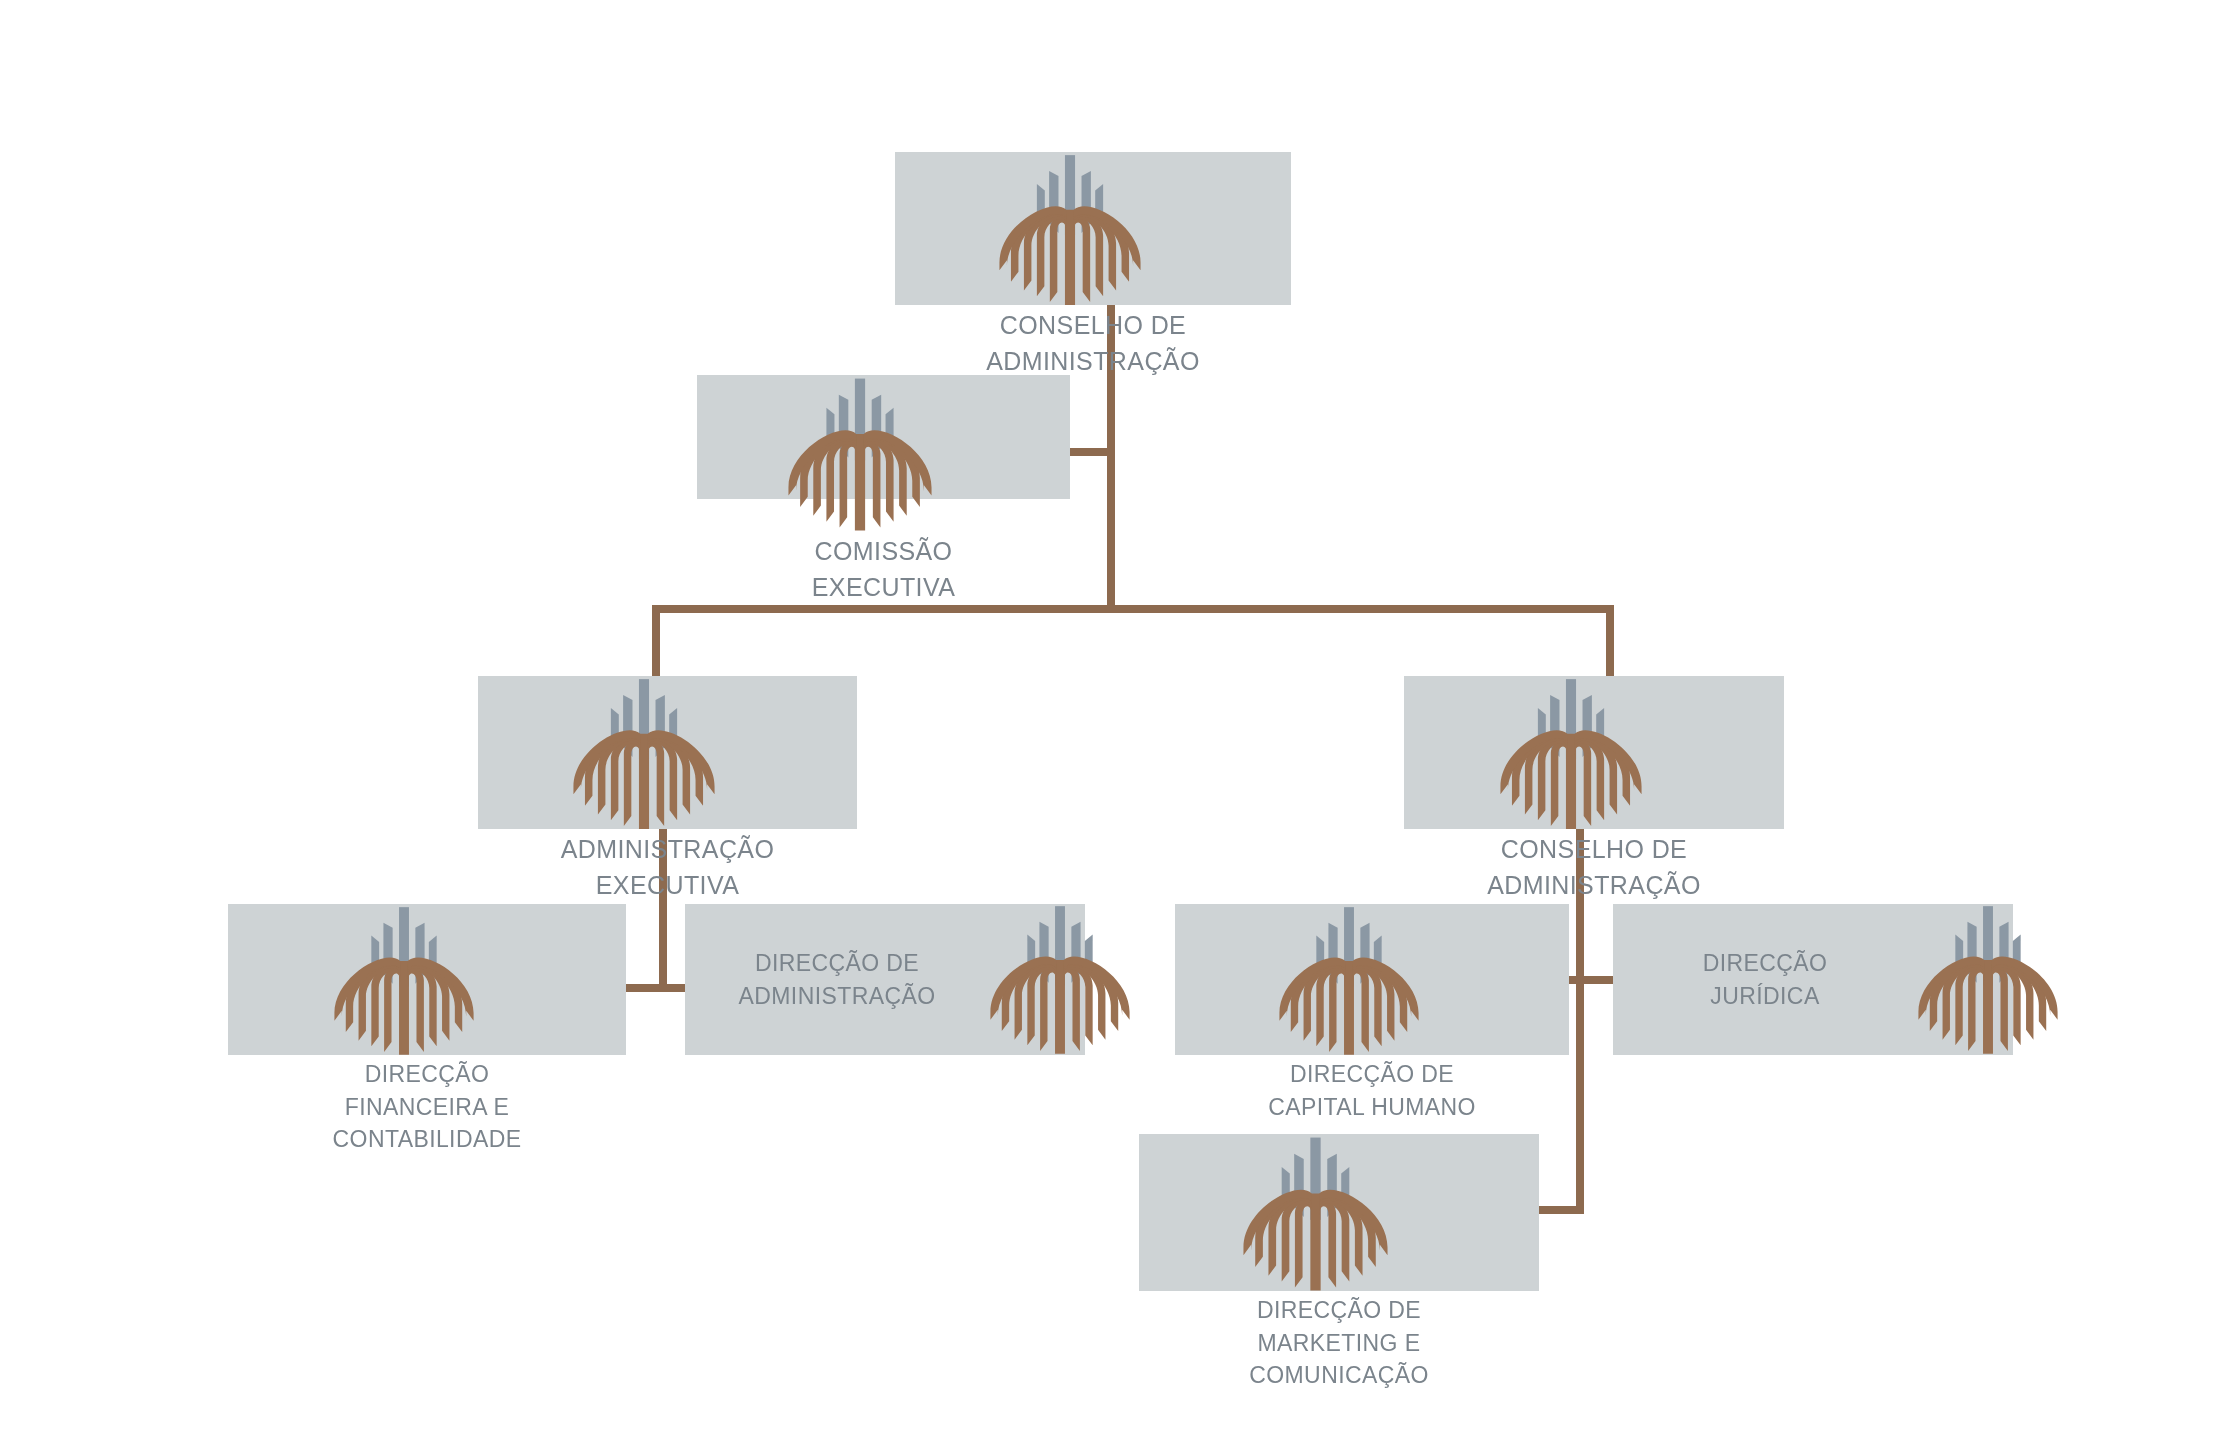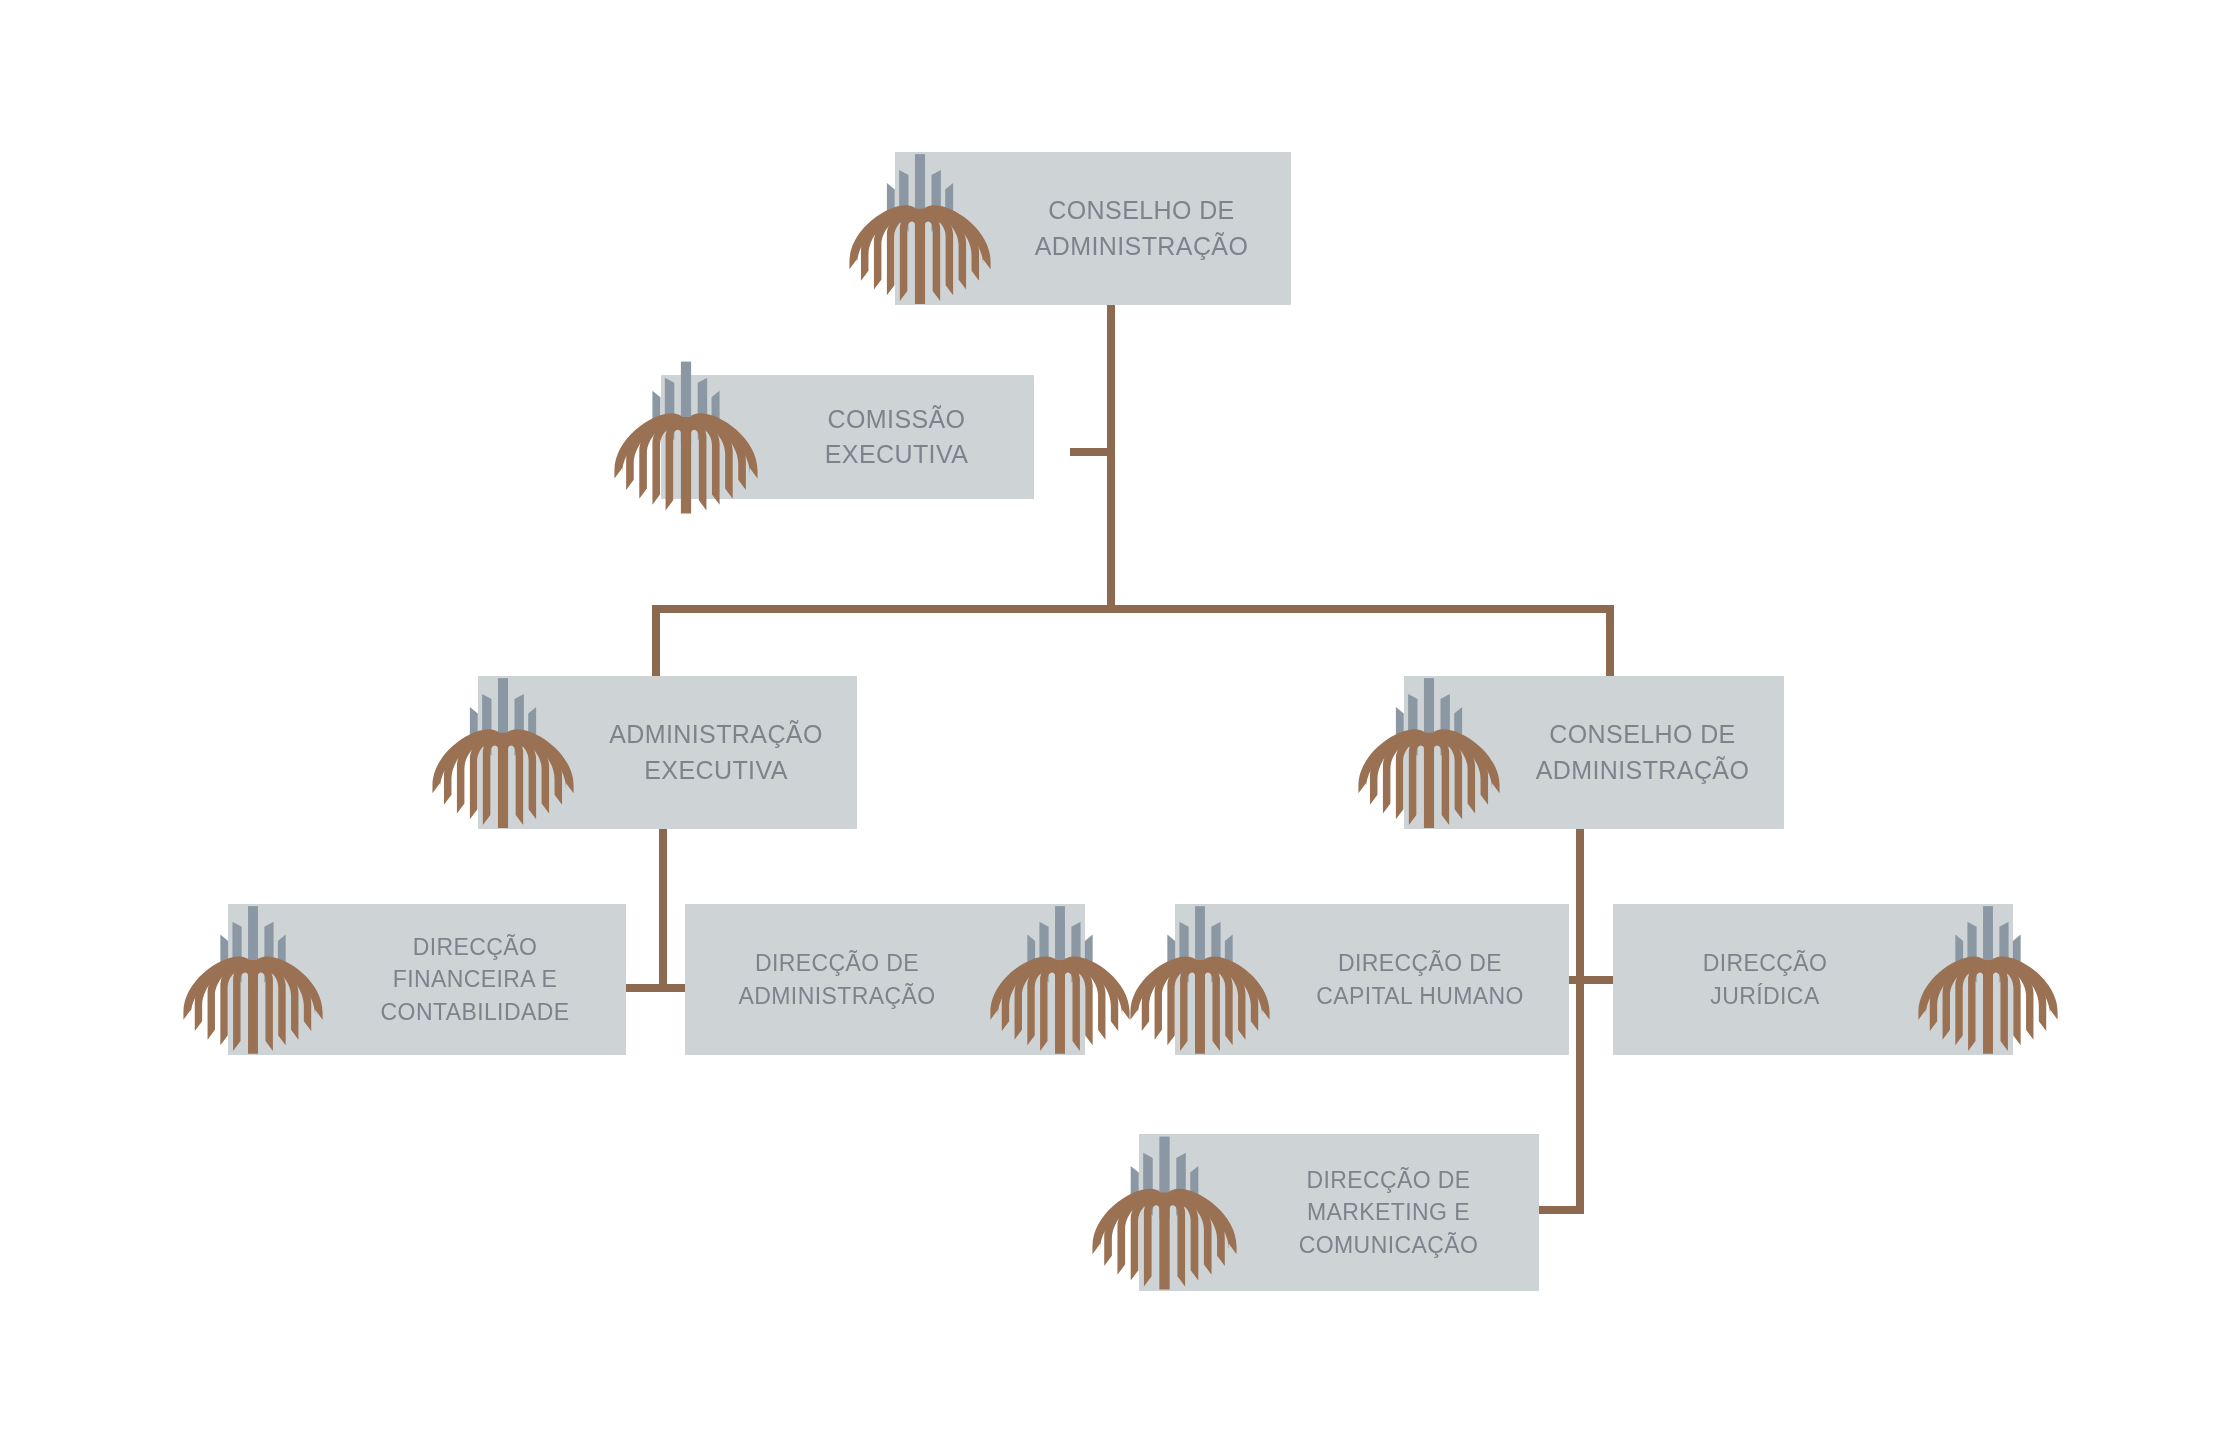--- a/index.html
+++ b/index.html
@@ -26,21 +26,21 @@
   }
 
   
   .node {
     position: absolute;
     background: #ced3d5;
     display: flex;
     align-items: center;
     box-sizing: border-box;
   }
-  .node.logo-left  { flex-direction: row; }
+  .node.logo-left  { flex-direction: column; }
   .node.logo-right { flex-direction: row-reverse; }
 
   .node-logo {
     flex: 0 0 auto;
     position: relative;
     display: block;
   }
   .node-logo svg { display: block; }
 
   .node-label {
@@ -92,21 +92,21 @@
               <path d="M 52.6 41 C 60.25 31, 91 48.22, 91 69.94999999999999 L 91 90 L 85.8 83 L 85.8 72 C 85.8 53.55, 60.739999999999995 37, 52.6 46 Z" fill="#9a7152"></path>
               <path d="M 47.4 41 C 39.75 31, 9 48.22, 9 69.94999999999999 L 9 90 L 14.200000000000003 83 L 14.200000000000003 72 C 14.200000000000003 53.55, 39.260000000000005 37, 47.4 46 Z" fill="#9a7152"></path>
               <path d="M 52.6 40 C 62.25 30, 99 50.58, 99 76.55 L 99 82 L 93.8 75 L 93.8 79 C 93.8 56.95, 63.14 36, 52.6 45 Z" fill="#9a7152"></path>
               <path d="M 47.4 40 C 37.75 30, 1 50.58, 1 76.55 L 1 82 L 6.200000000000003 75 L 6.200000000000003 79 C 6.200000000000003 56.95, 36.86 36, 47.4 45 Z" fill="#9a7152"></path>
             </g>
           </svg>
         </span>
         <span class="node-label" style="font-size: 25px; color: rgb(123, 132, 140);">CONSELHO DE
 ADMINISTRAÇÃO</span>
       </div>
-      <div class="node logo-left" style="left: 661px; top: 375px; width: 373px; height: 124px; background: rgb(206, 211, 213); align-items: center;">
+      <div class="node logo-left" style="left: 697px; top: 375px; width: 373px; height: 124px; background: rgb(206, 211, 213); align-items: center;">
         <span class="node-logo" style="margin-left: -48px;">
           <svg width="146" height="159" viewBox="0 0 100 108">
             <g>
               <path d="M46.5 2 L53.5 2 L53.5 58 L46.5 58 Z" fill="#8b98a4"></path>
               <path d="M35.5 13 L42 16.5 L42 56 L35.5 49 Z" fill="#8b98a4"></path>
               <path d="M64.5 13 L58 16.5 L58 56 L64.5 49 Z" fill="#8b98a4"></path>
               <path d="M27 22 L32.5 26.5 L32.5 54 L27 47 Z" fill="#8b98a4"></path>
               <path d="M73 22 L67.5 26.5 L67.5 54 L73 47 Z" fill="#8b98a4"></path>
               <path d="M46.5 40 L53.5 40 L53.5 106 L46.5 106 Z" fill="#9a7152"></path>
               <path d="M 52.6 50 C 53.5 40, 64 45.88, 64 53.3 L 64 104 L 58.8 97 L 58.8 54 C 58.8 47.7, 52.64 46, 52.6 55 Z" fill="#9a7152"></path>

